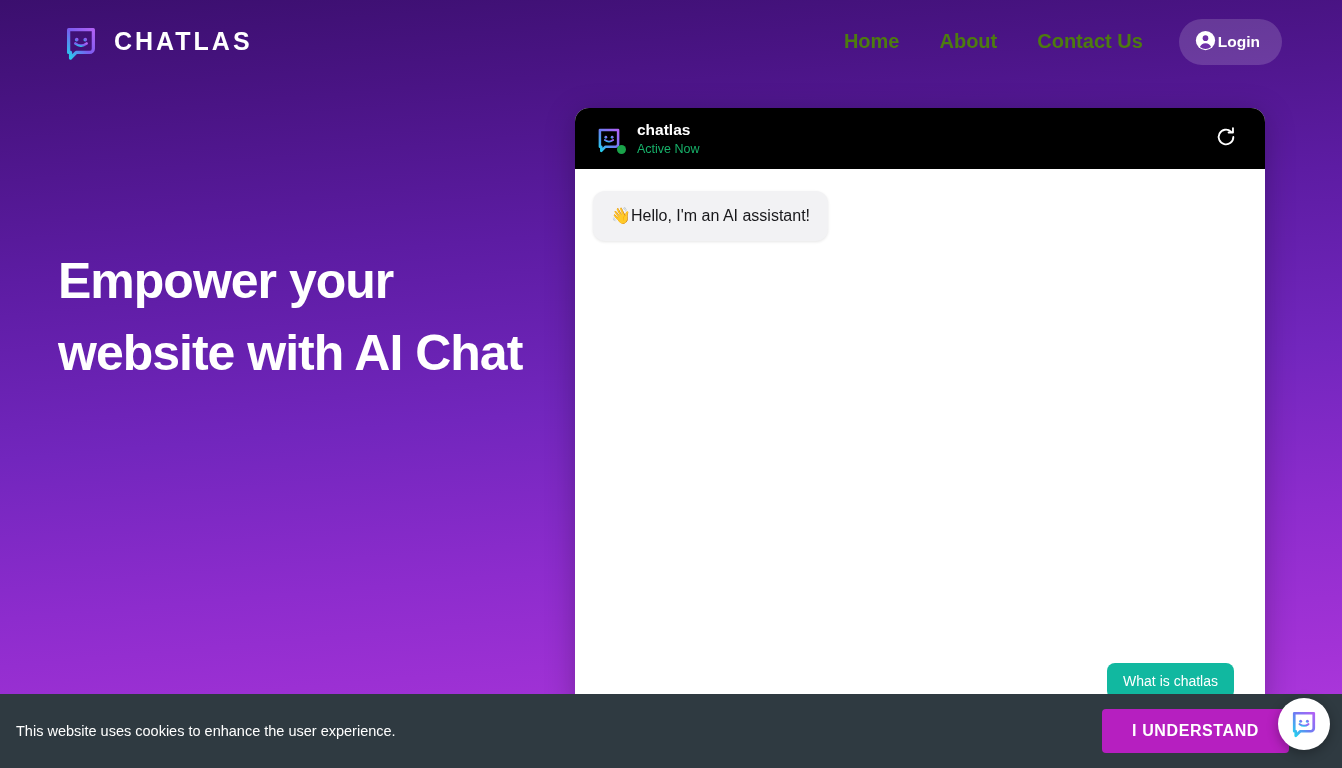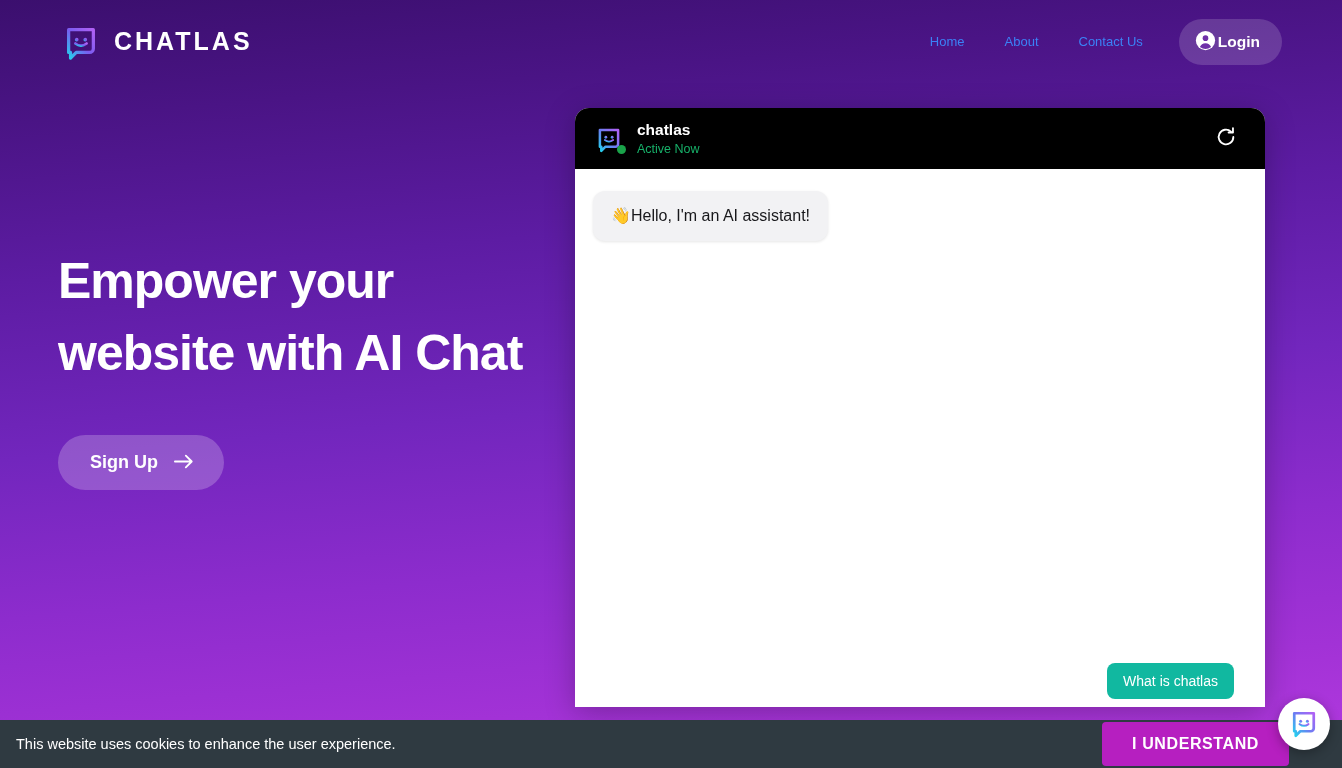--- a/index.html
+++ b/index.html
@@ -56,23 +56,23 @@
     letter-spacing: 3px;
   }
 
   .nav {
     display: flex;
     align-items: center;
     gap: 0px;
   }
 
   .nav-link {
-    color: #3b82f6;
-    font-size: 13px;
-    font-weight: 400;
+    color: #4d7c0f;
+    font-size: 20px;
+    font-weight: 700;
     padding: 8px 20px;
     text-decoration: none;
     cursor: pointer;
     white-space: nowrap;
   }
 
   .login-btn {
     display: flex;
     align-items: center;
     gap: 2px;
@@ -244,21 +244,21 @@
     cursor: pointer;
     white-space: nowrap;
   }
 
   
   .cookie-bar {
     position: absolute;
     left: 0;
     bottom: 0;
     width: 1342px;
-    height: 48px;
+    height: 74px;
     background: #2f3a41;
     display: flex;
     align-items: center;
     justify-content: space-between;
     padding: 0 24px 0 16px;
     z-index: 40;
   }
 
   .cookie-text {
     color: #ffffff;
@@ -333,28 +333,20 @@
           <path d="M5.6 19.4 a6.9 6.9 0 0 1 12.8 0 a11 11 0 0 1 -12.8 0 z" fill="#6f30a8"></path>
         </svg>
       </span>
       <span class="label">Login</span>
     </button>
   </nav>
 </header>
 
 <section class="hero">
   <h1>Empower your website with AI Chat</h1>
-  <button class="signup-btn">
-    <span class="label">Sign Up</span>
-    <span>
-      <svg width="20" height="17" viewBox="0 0 22 18" xmlns="http://www.w3.org/2000/svg">
-        <path d="M1 9 h18 M13 2.5 L19.5 9 L13 15.5" fill="none" stroke="#ffffff" stroke-width="2" stroke-linecap="round" stroke-linejoin="round"></path>
-      </svg>
-    </span>
-  </button>
 </section>
 
 <section class="chat-widget">
 
   <div class="chat-header">
     <div class="chat-avatar-wrap">
       <svg width="28" height="28" viewBox="0 0 40 40" xmlns="http://www.w3.org/2000/svg">
         <defs>
           <linearGradient id="hdGrad" x1="1" y1="0" x2="0" y2="1">
             <stop offset="0%" stop-color="#b061f5"></stop>

